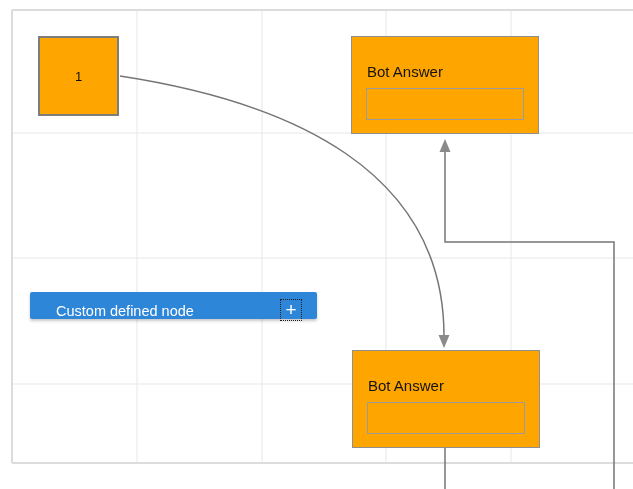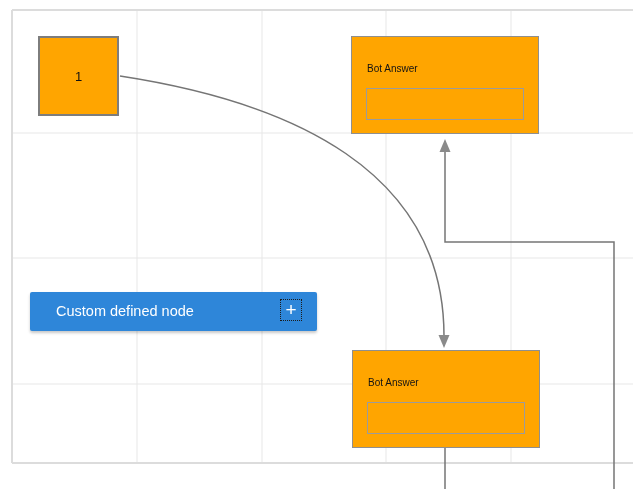--- a/index.html
+++ b/index.html
@@ -37,37 +37,37 @@
   }
   .node-bot {
     width: 188px; height: 98px;
     border: 1.5px solid #8f8f8f;
   }
   .node-bot-top    { left: 351px; top: 36px;  }
   .node-bot-bottom { left: 352px; top: 350px; }
   .node-bot .node-title {
     position: absolute;
     left: 15px; top: 26px;
-    font-size: 10px;
+    font-size: 15px;
     color: #131313;
     white-space: nowrap;
   }
   .node-bot .node-input {
     position: absolute;
     left: 14px; top: 51px;
     width: 158px; height: 32px;
     border: 1px solid #9b9b9b;
     background: transparent;
     box-sizing: border-box;
   }
   
   .palette-bar {
     position: absolute;
     left: 30px; top: 292px;
-    width: 287px; height: 39px;
+    width: 287px; height: 27px;
     background: #2E86D9;
     border-radius: 2px;
     box-shadow: 0 2px 3px rgba(0,0,0,0.22);
   }
   .palette-label {
     position: absolute;
     left: 26px; top: 0;
     height: 39px;
     line-height: 39px;
     color: #ffffff;

